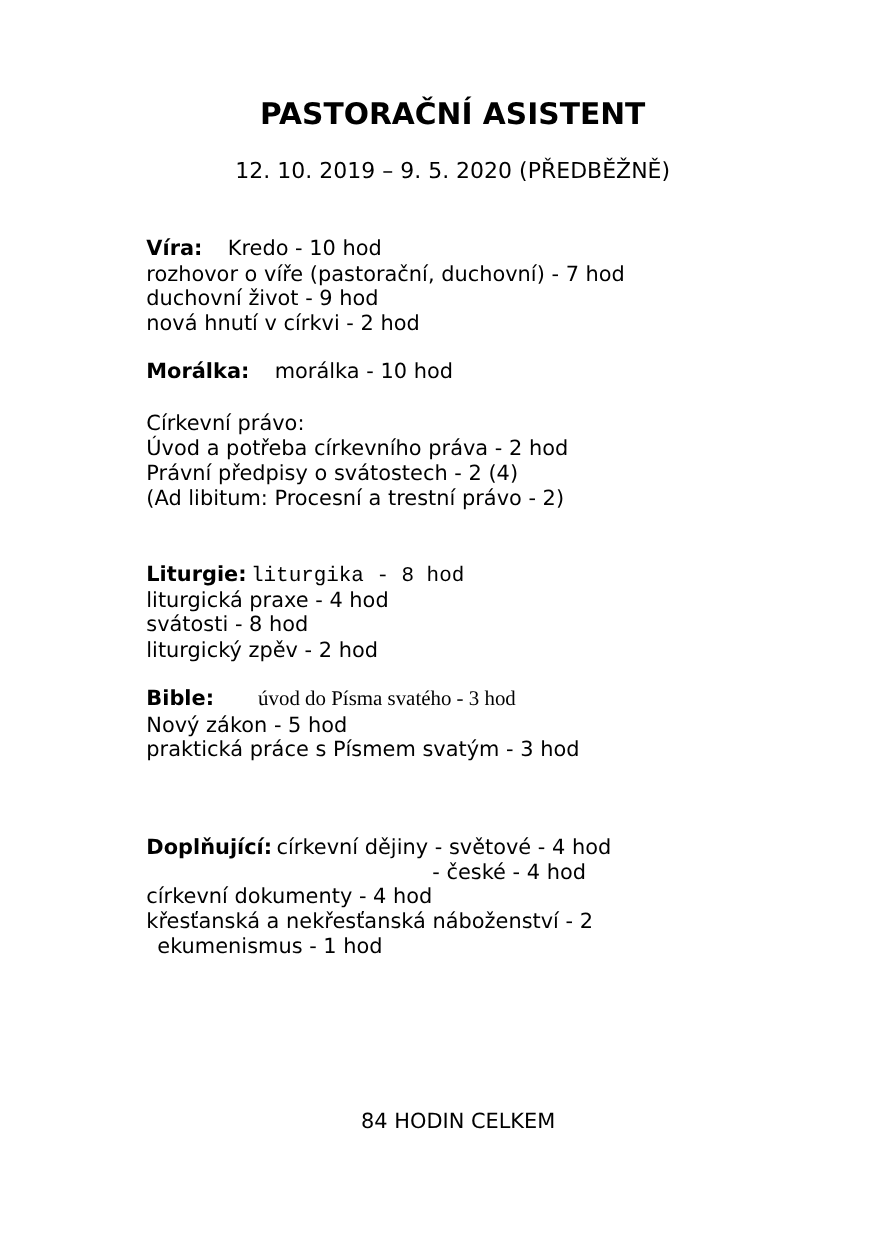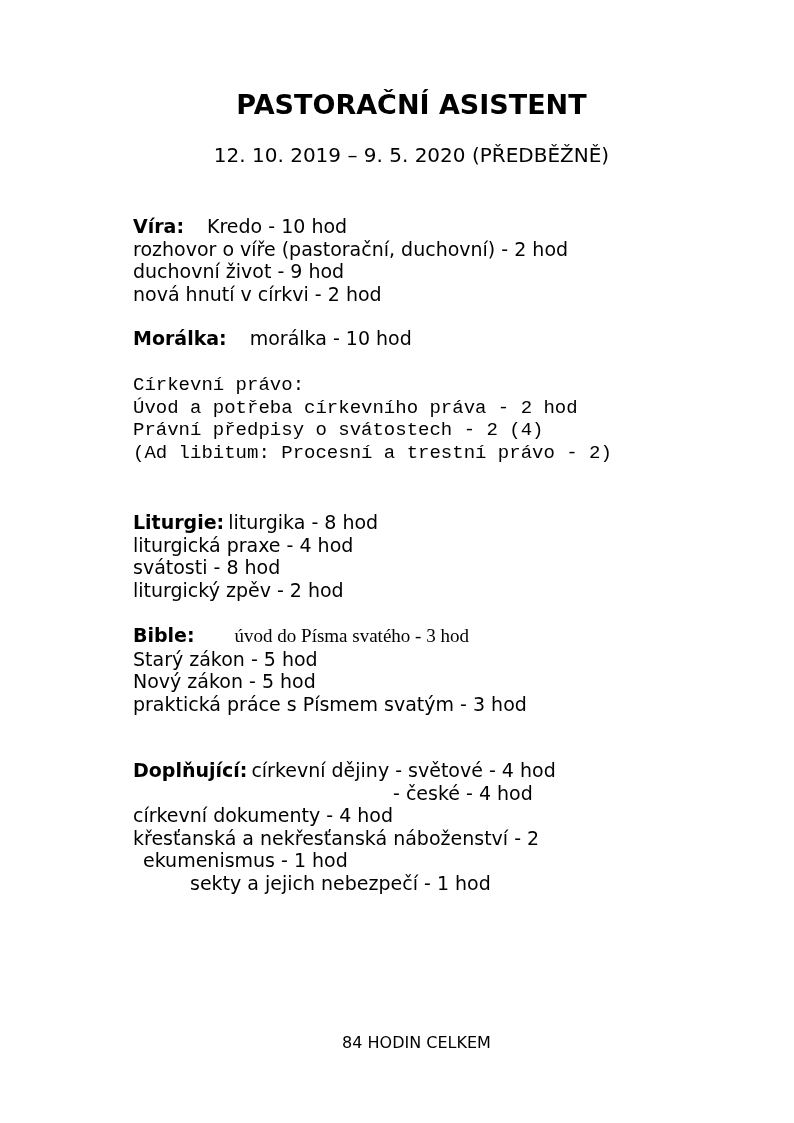--- a/index.html
+++ b/index.html
@@ -38,61 +38,61 @@
   }
   .block {
     position: absolute;
     left: 133px;
     width: 600px;
     font-size: 19px;
     line-height: 22.5px;
   }
   .sec-vira       { top: 215px; }
   .sec-moralka    { top: 327px; }
-  .sec-pravo      { top: 374px; font-family: Liberation Mono, monospace; }
+  .sec-pravo      { top: 374px; }
   .sec-liturgie   { top: 511px; }
   .sec-bible      { top: 624px; }
   .sec-doplnujici { top: 759px; }
   .line { white-space: nowrap; }
   .lbl { font-weight: bold; }
   
   .gap-vira       { margin-left: 23px; }
   .gap-moralka    { margin-left: 23px; }
-  .gap-liturgie   { margin-left: 4px;  }
+  .gap-liturgie   { margin-left: 4px; font-family: Liberation Mono, monospace;  }
   .gap-bible      { margin-left: 40px; font-family: Liberation Serif, serif; }
   .gap-doplnujici { margin-left: 4px;  }
   .ind-sub    { margin-left: 0;   }  
   .ind-ekum   { margin-left: 10px;  }
   .ind-sekty  { margin-left: 57px;  }
   .ind-ceske  { margin-left: 260px; }
   .doc-total {
     position: absolute;
-    top: 1032px;
+    top: 1008px;
     left: 133px;
     width: 557px;
     text-align: center;
     text-indent: 10px;
-    font-size: 16px;
+    font-size: 19px;
     line-height: 22.5px;
   }
 </style>
 </head>
 <body>
 
 <div class="page">
 
   <h1 class="doc-title">PASTORAČNÍ ASISTENT</h1>
 
   <div class="doc-subtitle">12. 10. 2019 – 9. 5. 2020 (PŘEDBĚŽNĚ)</div>
 
   <div class="block sec-vira">
     <div class="line">
       <span class="lbl">Víra:</span><span class="gap-vira">Kredo - 10 hod</span>
     </div>
-    <div class="line">rozhovor o víře (pastorační, duchovní) - 2 hod</div>
+    <div class="line">rozhovor o víře (pastorační, duchovní) - 7 hod</div>
     <div class="line">duchovní život - 9 hod</div>
     <div class="line">nová hnutí v církvi - 2 hod</div>
   </div>
 
   <div class="block sec-moralka">
     <div class="line">
       <span class="lbl">Morálka:</span><span class="gap-moralka">morálka - 10 hod</span>
     </div>
   </div>
 
@@ -109,31 +109,29 @@
     </div>
     <div class="line">liturgická praxe - 4 hod</div>
     <div class="line">svátosti - 8 hod</div>
     <div class="line">liturgický zpěv - 2 hod</div>
   </div>
 
   <div class="block sec-bible">
     <div class="line">
       <span class="lbl">Bible:</span><span class="gap-bible">úvod do Písma svatého - 3 hod</span>
     </div>
-    <div class="line">Starý zákon - 5 hod</div>
     <div class="line">Nový zákon - 5 hod</div>
     <div class="line">praktická práce s Písmem svatým - 3 hod</div>
   </div>
 
   <div class="block sec-doplnujici">
     <div class="line">
       <span class="lbl">Doplňující:</span><span class="gap-doplnujici">církevní dějiny - světové - 4 hod</span>
     </div>
     <div class="line ind-ceske">- české - 4 hod</div>
     <div class="line">církevní dokumenty - 4 hod</div>
     <div class="line">křesťanská a nekřesťanská náboženství - 2</div>
     <div class="line ind-ekum">ekumenismus - 1 hod</div>
-    <div class="line ind-sekty">sekty a jejich nebezpečí - 1 hod</div>
   </div>
 
   <div class="doc-total">84 HODIN CELKEM</div>
 
 </div>
 
 </body></html>

